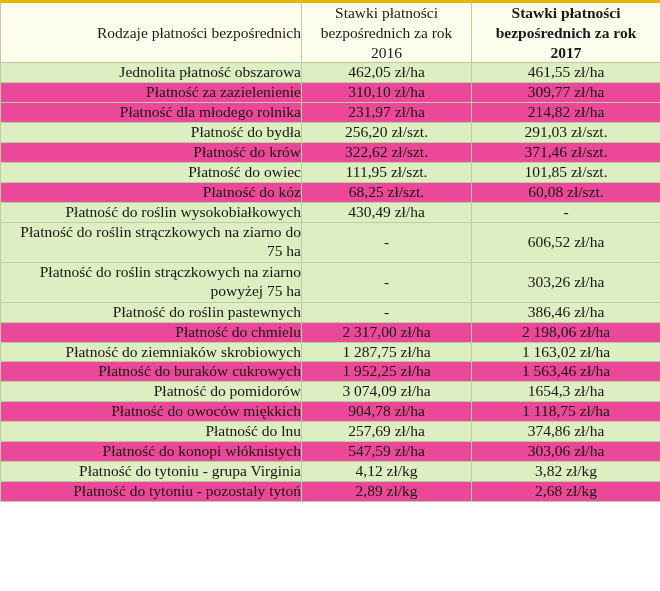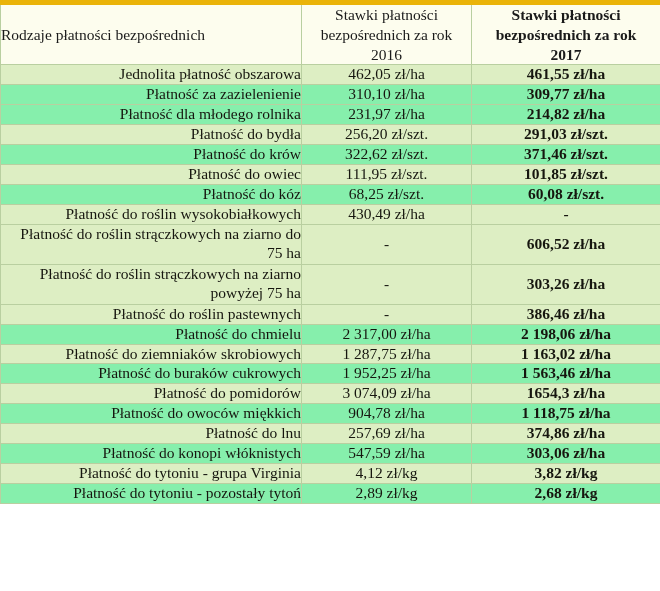--- a/index.html
+++ b/index.html
@@ -23,52 +23,52 @@
   #payment-table col.c-2016 { width: 170px; }
   #payment-table col.c-2017 { width: 189px; }
 
   #payment-table th,
   #payment-table td {
     border: 1px solid #b9cfa0;
     padding: 0;
     vertical-align: middle;
   }
   
-  #payment-table thead th { border-top: 5px solid #eab308; }
+  #payment-table thead th { border-top: 3px solid #eab308; }
 
   thead th {
     background: #fdfdee;
     font-weight: normal;
     font-size: 15.5px;
     color: #1a1a1a;
     line-height: 1.28;
     padding: 7px 10px;
     text-align: center;
   }
   thead th.h-name {
-    text-align: left;
+    text-align: right;
     vertical-align: middle;
   }
   thead th.h-2017 {
     font-weight: bold;
   }
 
   tbody td {
     font-size: 15.5px;
     color: #16160f;
     line-height: 1.22;
     padding: 3px 9px 4px 9px;
     height: 15px;
   }
   tbody td.cell-name { text-align: right; }
   tbody td.cell-2016 { text-align: center; }
-  tbody td.cell-2017 { text-align: center; font-weight: bold; }
+  tbody td.cell-2017 { text-align: center; font-weight: normal; }
 
   tbody tr.row-green td { background: #ddeec3; }
-  tbody tr.row-cream td { background: #86efac; }
+  tbody tr.row-cream td { background: #ec4899; }
 
   tbody tr.row-tall td { height: 39px; }
   tbody tr.row-tall td.cell-name {
     vertical-align: top;
     padding-top: 5px;
   }
   tbody tr.row-tall td.cell-2016,
   tbody tr.row-tall td.cell-2017 {
     vertical-align: bottom;
     padding-bottom: 5px;

